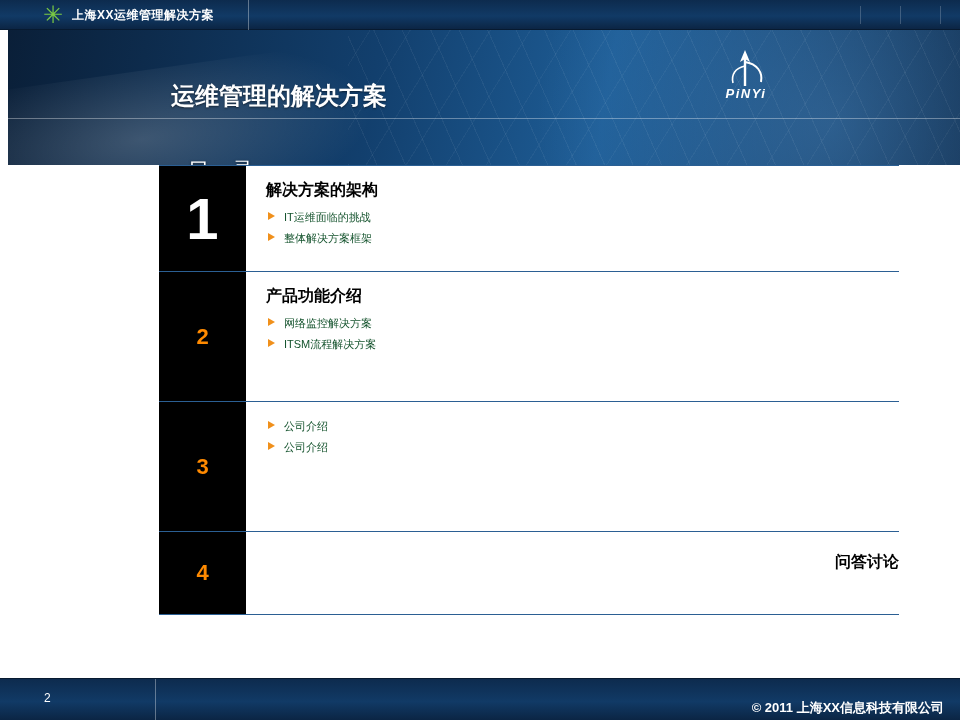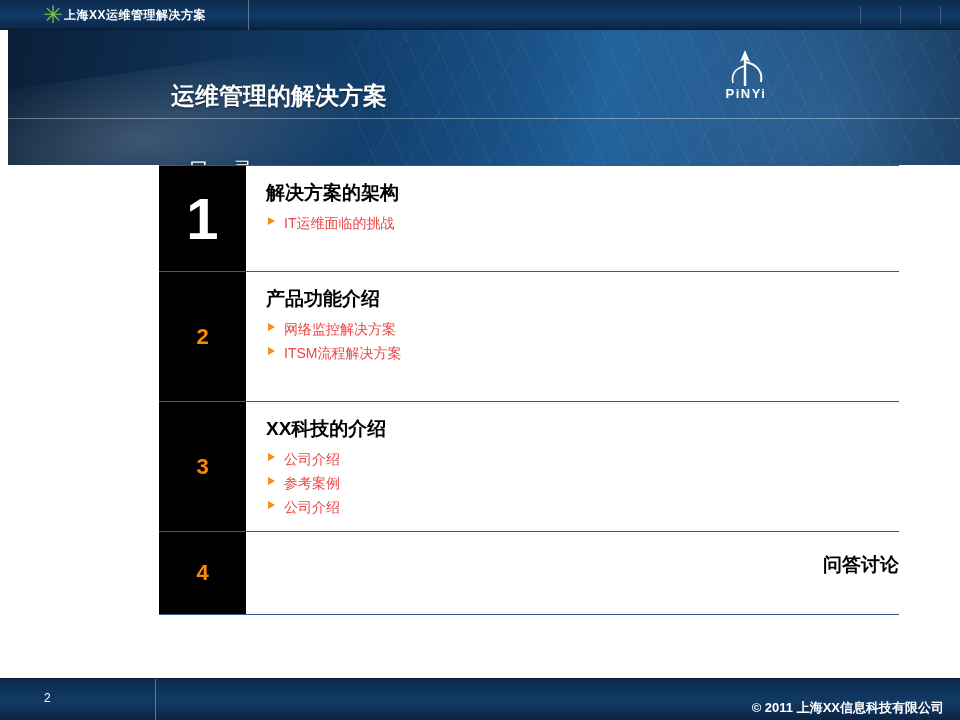--- a/index.html
+++ b/index.html
@@ -23,21 +23,21 @@
     border-bottom: 1px solid #071a30;
   }
   .topbar-logo {
     position: absolute; left: 40px; top: 3px;
     width: 26px; height: 24px;
     color: #7ac943;
     font-size: 24px; line-height: 24px;
     text-align: center;
   }
   .topbar-title {
-    position: absolute; left: 64px; top: 7px;
+    position: absolute; left: 72px; top: 7px;
     color: #ffffff;
     font-size: 12px;
     font-weight: bold;
     letter-spacing: .5px;
   }
   .topbar-rule {
     position: absolute; left: 248px; top: 0;
     width: 1px; height: 30px;
     background: rgba(255,255,255,.35);
   }
@@ -101,20 +101,21 @@
     width: 100px; height: 62px;
     z-index: 5;
     text-align: center;
   }
   .brand-mark { display:block; margin: 0 auto; }
   .brand-text {
     display: block;
     color: #ffffff;
     font-size: 13px;
     letter-spacing: 1.5px;
+    font-style: italic;
     font-weight: bold;
     margin-top: -4px;
     text-align: center;
   }
 
   
   .toc {
     position: absolute; left: 159px; top: 165px;
     width: 740px;
   }
@@ -136,30 +137,31 @@
     flex: 0 0 87px;
   }
   .num-cell.big { color: #ffffff; font-size: 58px; }
   .num-cell.small { font-size: 22px; }
   .item-cell {
     flex: 1 1 auto;
     padding: 14px 0 14px 20px;
   }
   .item-heading {
     color: #000000;
-    font-size: 19px;
+    font-size: 16px;
     font-weight: bold;
     margin-bottom: 6px;
+    font-family: Liberation Mono, monospace;
   }
   .item-heading.alone { margin-bottom: 0; padding: 6px 0; text-align: right; }
   .sub-list { list-style: none; }
   .sub-item {
     position: relative;
-    color: #ef4444;
-    font-size: 14px;
+    color: #14532d;
+    font-size: 11px;
     padding: 3px 0 3px 18px;
   }
   .sub-item .bullet {
     position: absolute; left: 2px; top: 5px;
     width: 0; height: 0;
     border-left: 7px solid #f0901b;
     border-top: 4.5px solid transparent;
     border-bottom: 4.5px solid transparent;
   }
 
@@ -224,20 +226,24 @@
 
     <div class="toc-row row-h1">
       <div class="num-cell big">1</div>
       <div class="item-cell">
         <div class="item-heading">解决方案的架构</div>
         <ul class="sub-list">
           <li class="sub-item">
             <span class="bullet"></span>
             <span>IT运维面临的挑战</span>
           </li>
+          <li class="sub-item">
+            <span class="bullet"></span>
+            <span>整体解决方案框架</span>
+          </li>
         </ul>
       </div>
     </div>
 
     <div class="toc-row row-h2">
       <div class="num-cell small">2</div>
       <div class="item-cell">
         <div class="item-heading">产品功能介绍</div>
         <ul class="sub-list">
           <li class="sub-item">
@@ -248,29 +254,24 @@
             <span class="bullet"></span>
             <span>ITSM流程解决方案</span>
           </li>
         </ul>
       </div>
     </div>
 
     <div class="toc-row row-h3">
       <div class="num-cell small">3</div>
       <div class="item-cell">
-        <div class="item-heading">XX科技的介绍</div>
         <ul class="sub-list">
           <li class="sub-item">
             <span class="bullet"></span>
             <span>公司介绍</span>
-          </li>
-          <li class="sub-item">
-            <span class="bullet"></span>
-            <span>参考案例</span>
           </li>
           <li class="sub-item">
             <span class="bullet"></span>
             <span>公司介绍</span>
           </li>
         </ul>
       </div>
     </div>
 
     <div class="toc-row row-h4">

